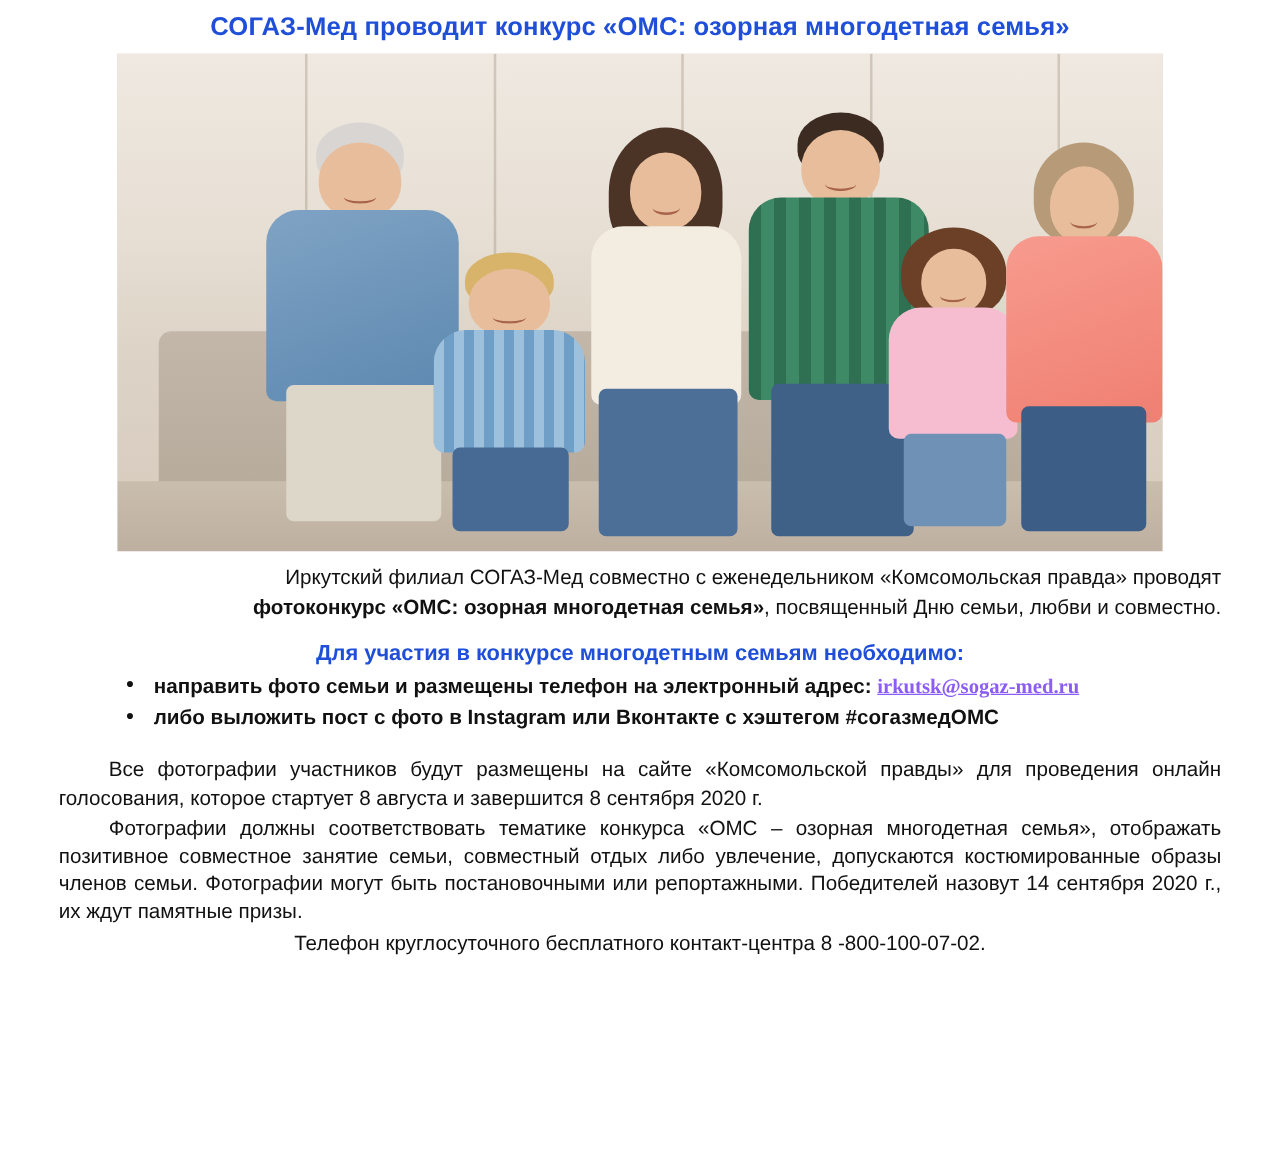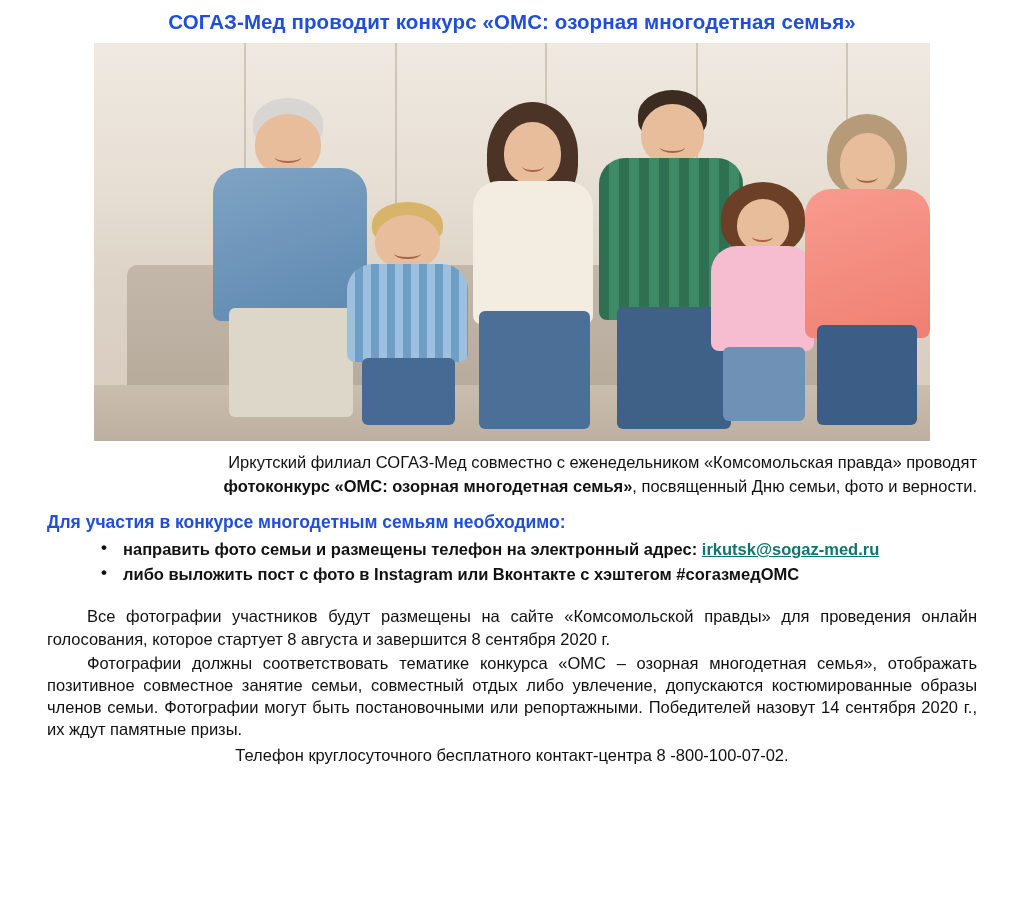--- a/index.html
+++ b/index.html
@@ -111,20 +111,21 @@
     color: #111;
   }
   .p-center { text-align: right; }
   .p-just { text-align: justify; }
   .indent { text-indent: 40px; }
   .b { font-weight: bold; }
   .heading-blue {
     color: #1F4FD8;
     font-weight: bold;
     font-size: 17.5px;
+    text-align: center;
     margin-top: 14px;
     margin-bottom: 4px;
   }
   ul.bullets {
     margin: 0 0 0 0;
     padding-left: 54px;
     list-style: none;
   }
   ul.bullets li {
     font-weight: bold;
@@ -134,22 +135,23 @@
     padding-left: 22px;
   }
   ul.bullets li:before {
     content: "\2022";
     position: absolute;
     left: 0;
     top: -1px;
     font-size: 17px;
   }
   a.link {
-    color: #0f766e;
+    color: #8b5cf6;
     text-decoration: underline;
+    font-family: Liberation Serif, serif;
   }
   .para { margin: 0 0 2px 0; }
   .block-gap { margin-top: 20px; }
   .phone-line {
     text-align: center;
     margin-top: 4px;
     font-size: 16.5px;
   }
 </style>
 </head>
@@ -222,21 +224,21 @@
         </div>
         <div class="body" style="left:0;top:24%;width:100%;height:48%;background:linear-gradient(160deg,#f79b8e,#ef7f72);"></div>
         <div class="legs" style="left:10%;top:68%;width:80%;height:32%;background:#3c5d85;"></div>
       </div>
     </div>
   </div>
 
   <div class="body-text">
 
     <div class="para p-center">Иркутский филиал СОГАЗ-Мед совместно с еженедельником «Комсомольская правда» проводят</div>
-    <div class="para p-center"><span class="b">фотоконкурс «ОМС: озорная многодетная семья»</span><span>, посвященный Дню семьи, фото и верности.</span></div>
+    <div class="para p-center"><span class="b">фотоконкурс «ОМС: озорная многодетная семья»</span><span>, посвященный Дню семьи, любви и совместно.</span></div>
 
     <div class="heading-blue">Для участия в конкурсе многодетным семьям необходимо:</div>
 
     <ul class="bullets">
       <li><span>направить фото семьи и размещены телефон на электронный адрес: </span><a class="link" href="#">irkutsk@sogaz-med.ru</a></li>
       <li><span>либо выложить пост с фото в Instagram или Вконтакте с хэштегом #согазмедОМС</span></li>
     </ul>
 
     <div class="para p-just indent block-gap">Все фотографии участников будут размещены на сайте «Комсомольской правды» для проведения онлайн голосования, которое стартует 8 августа и завершится 8 сентября 2020 г.</div>
     <div class="para p-just indent">Фотографии должны соответствовать тематике конкурса «ОМС – озорная многодетная семья», отображать позитивное совместное занятие семьи, совместный отдых либо увлечение, допускаются костюмированные образы членов семьи. Фотографии могут быть постановочными или репортажными.  Победителей назовут 14 сентября 2020 г., их ждут памятные призы.</div>

